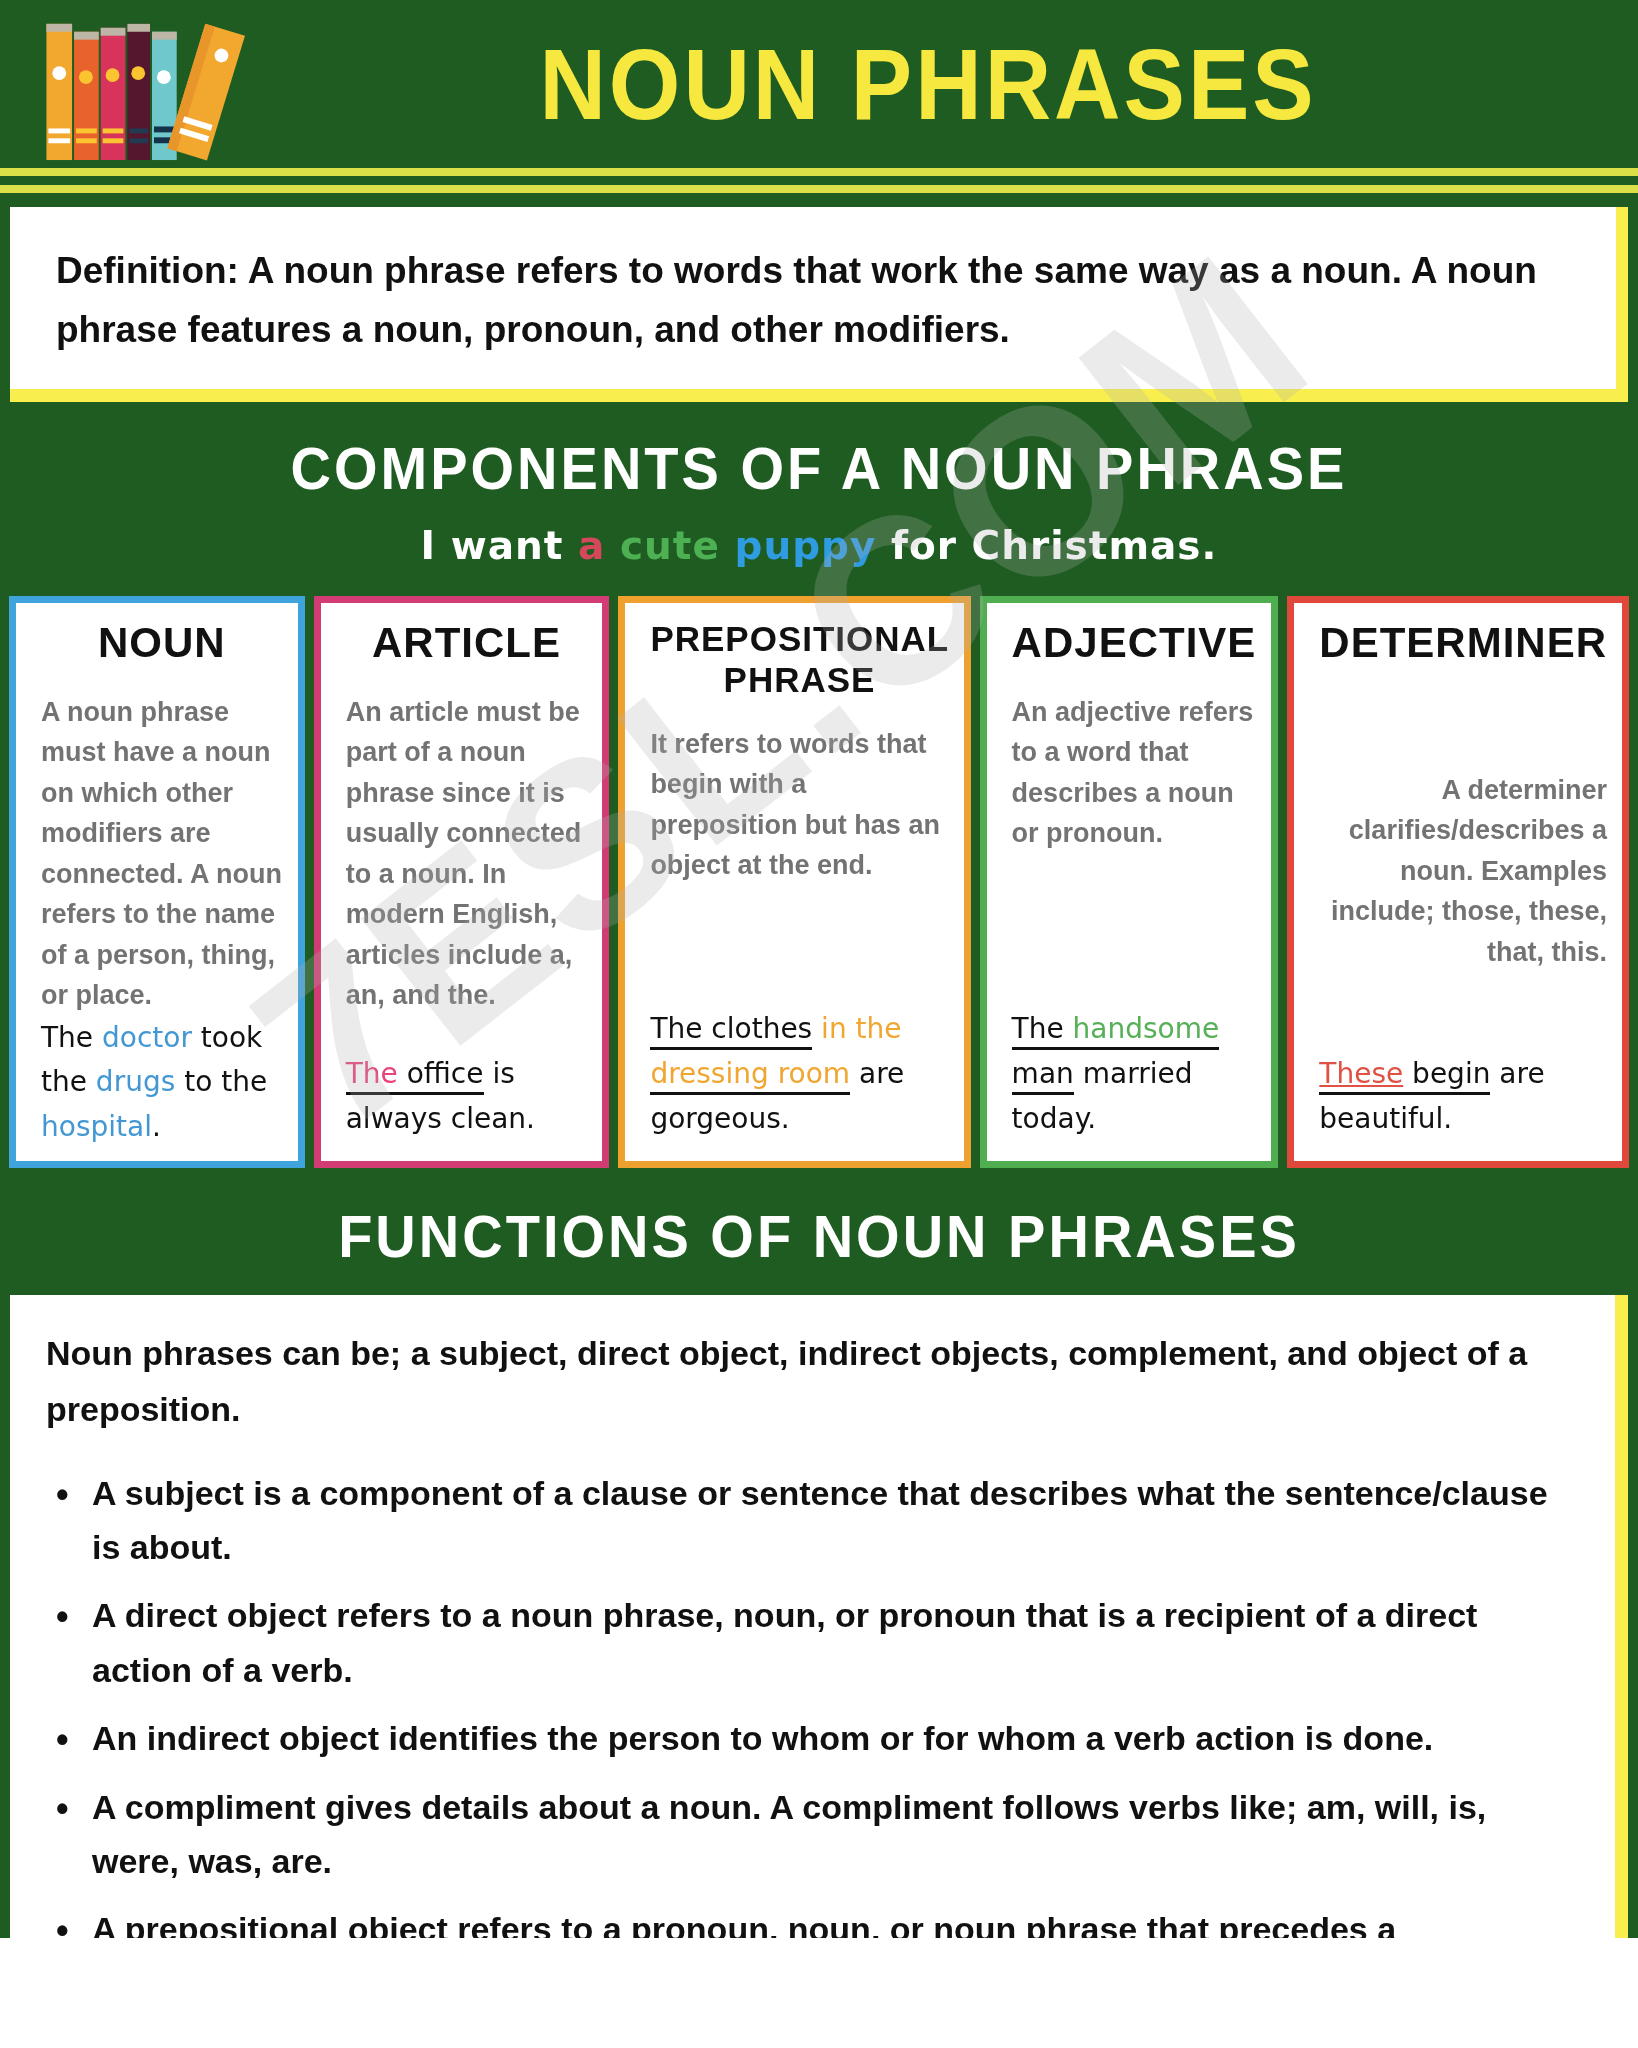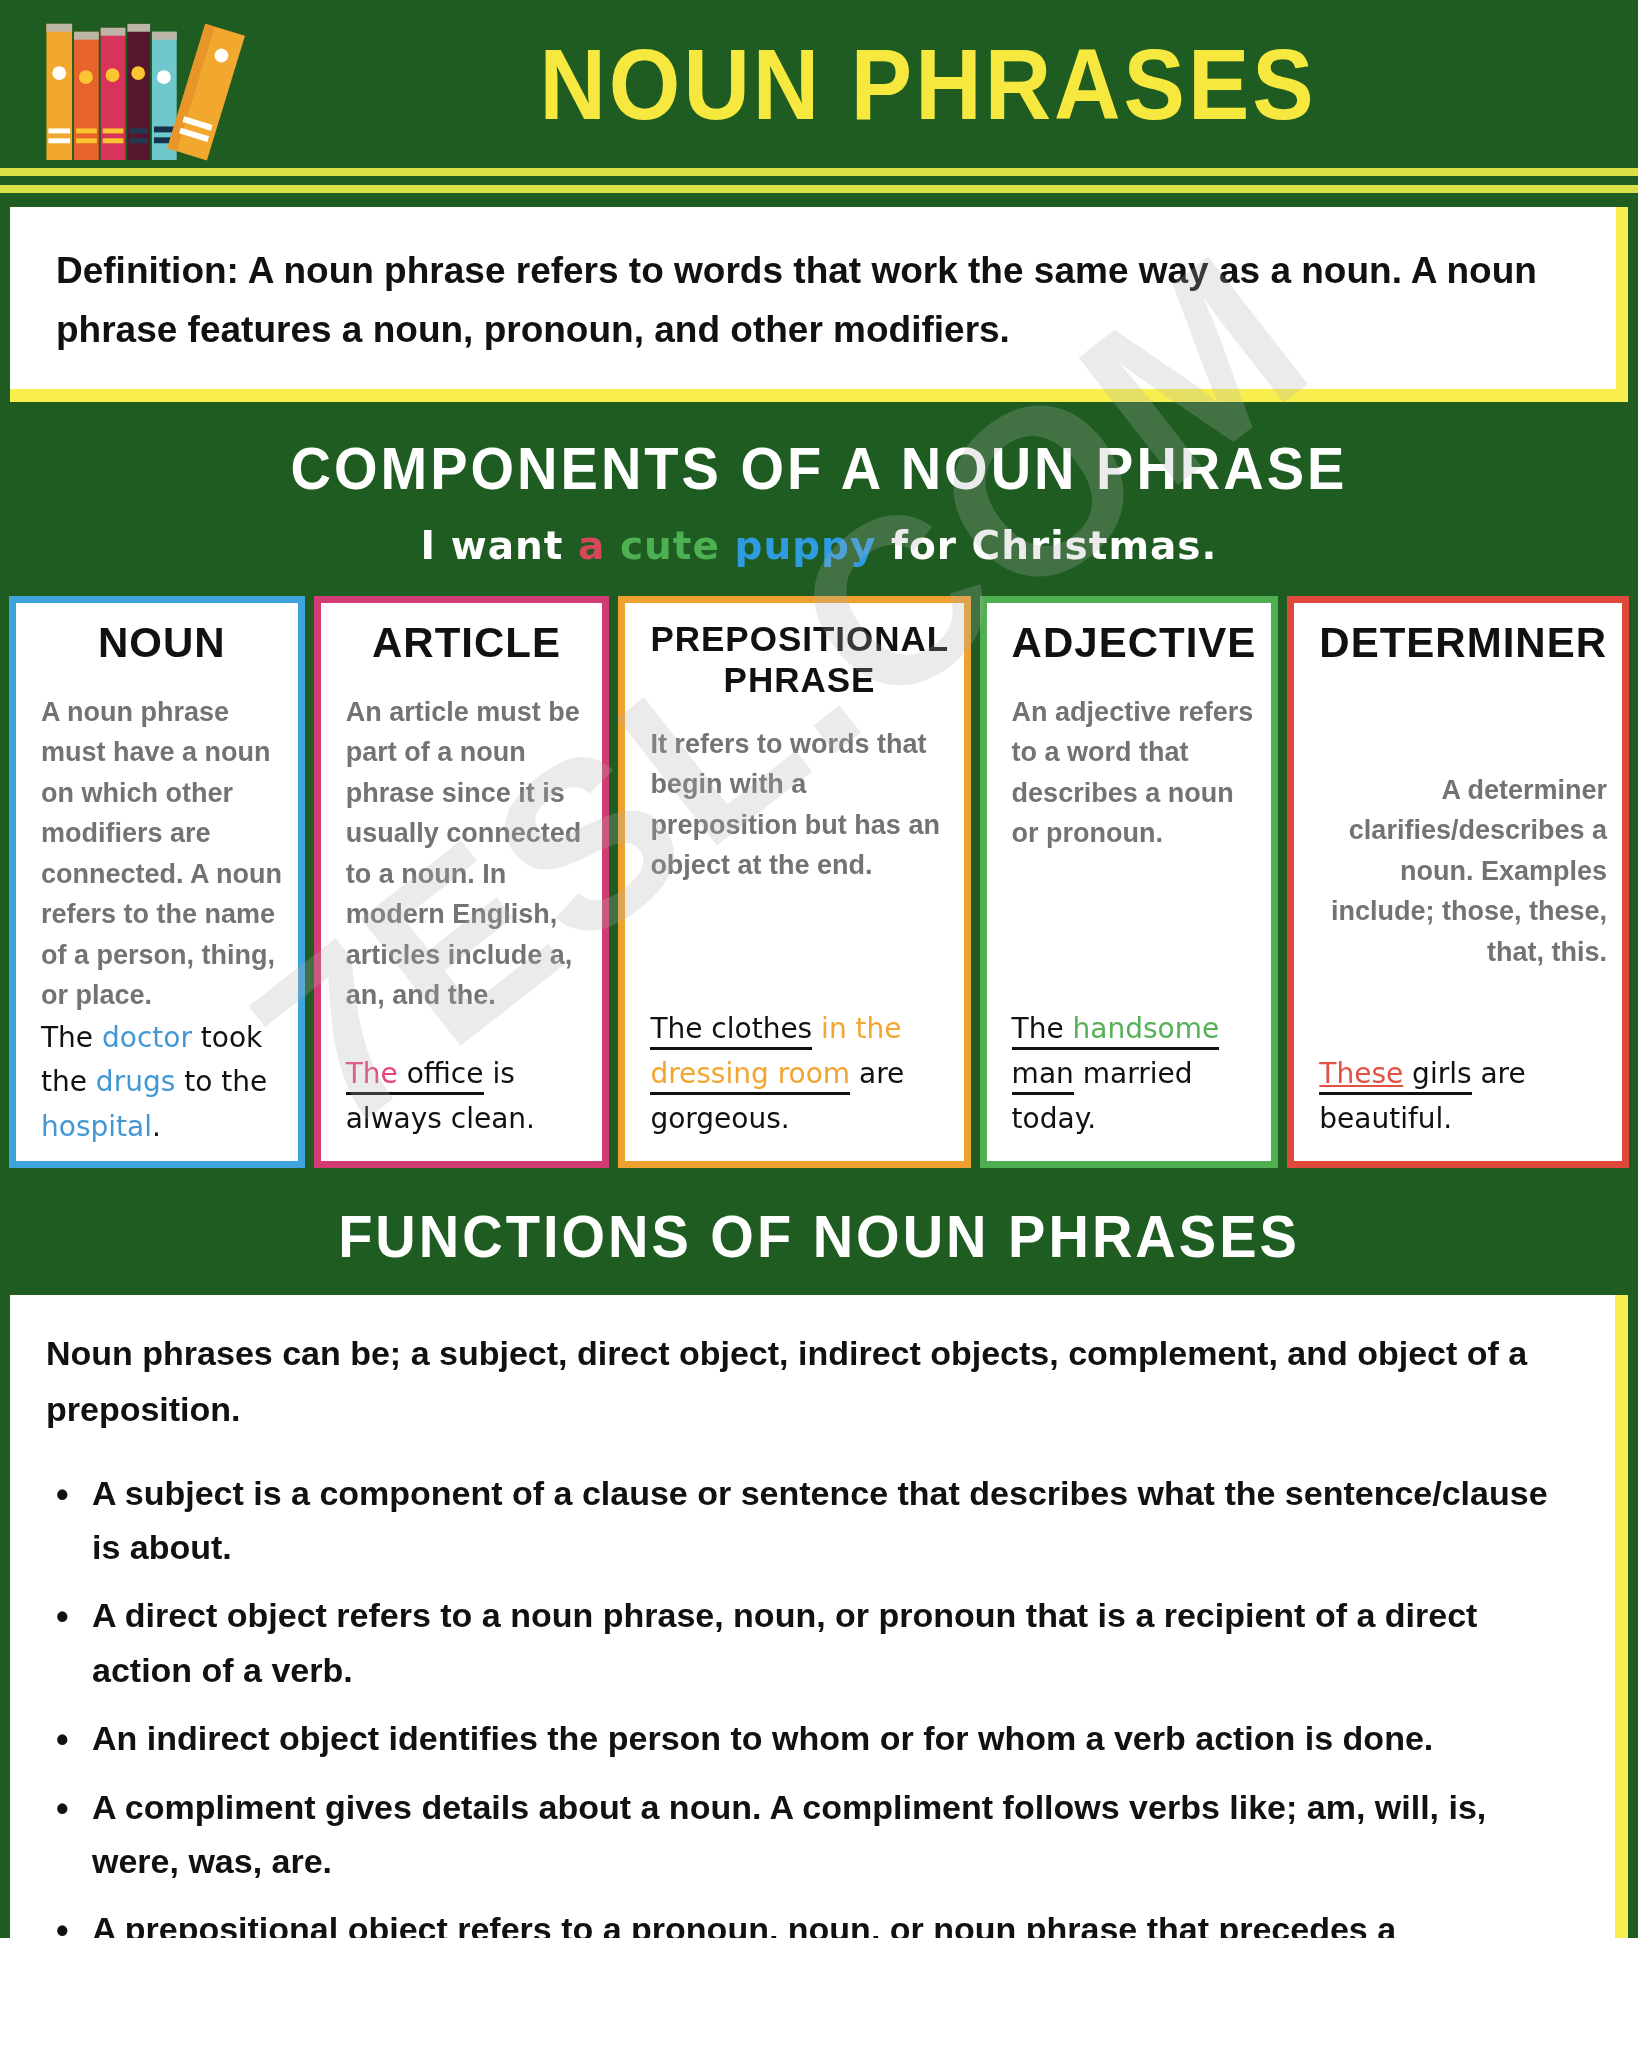--- a/index.html
+++ b/index.html
@@ -155,21 +155,21 @@
       <div class="card-example"><span class="u">The clothes</span><span> </span><span style="color: rgb(240, 166, 48);">in the </span><span class="u" style="color: rgb(240, 166, 48);">dressing room</span><span> are gorgeous.</span></div>
     </div>
     <div class="card card-adjective" style="border-color: rgb(79, 174, 80);">
       <div class="card-title">ADJECTIVE</div>
       <div class="card-body">An adjective refers to a word that describes a noun or pronoun.</div>
       <div class="card-example"><span class="u">The </span><span class="u" style="color: rgb(86, 176, 87);">handsome</span><span class="u"> man</span><span> married today.</span></div>
     </div>
     <div class="card card-determiner" style="border-color: rgb(224, 72, 60);">
       <div class="card-title">DETERMINER</div>
       <div class="card-body">A determiner clarifies/describes a noun. Examples include; those, these, that, this.</div>
-      <div class="card-example"><span class="u" style="color: rgb(224, 80, 67); text-decoration: underline;">These</span><span class="u"> girls</span><span> are beautiful.</span></div>
+      <div class="card-example"><span class="u" style="color: rgb(224, 80, 67); text-decoration: underline;">These</span><span class="u"> begin</span><span> are beautiful.</span></div>
     </div>
   </div>
 
   <div class="section-heading functions-heading">FUNCTIONS OF NOUN PHRASES</div>
   <div class="func-box">
     <p class="intro">Noun phrases can be; a subject, direct object, indirect objects, complement, and object of a preposition.</p>
     <ul>
       <li>A subject is a component of a clause or sentence that describes what the sentence/clause is about.</li>
       <li>A direct object refers to a noun phrase, noun, or pronoun that is a recipient of a direct action of a verb.</li>
       <li>An indirect object identifies the person to whom or for whom a verb action is done.</li>

